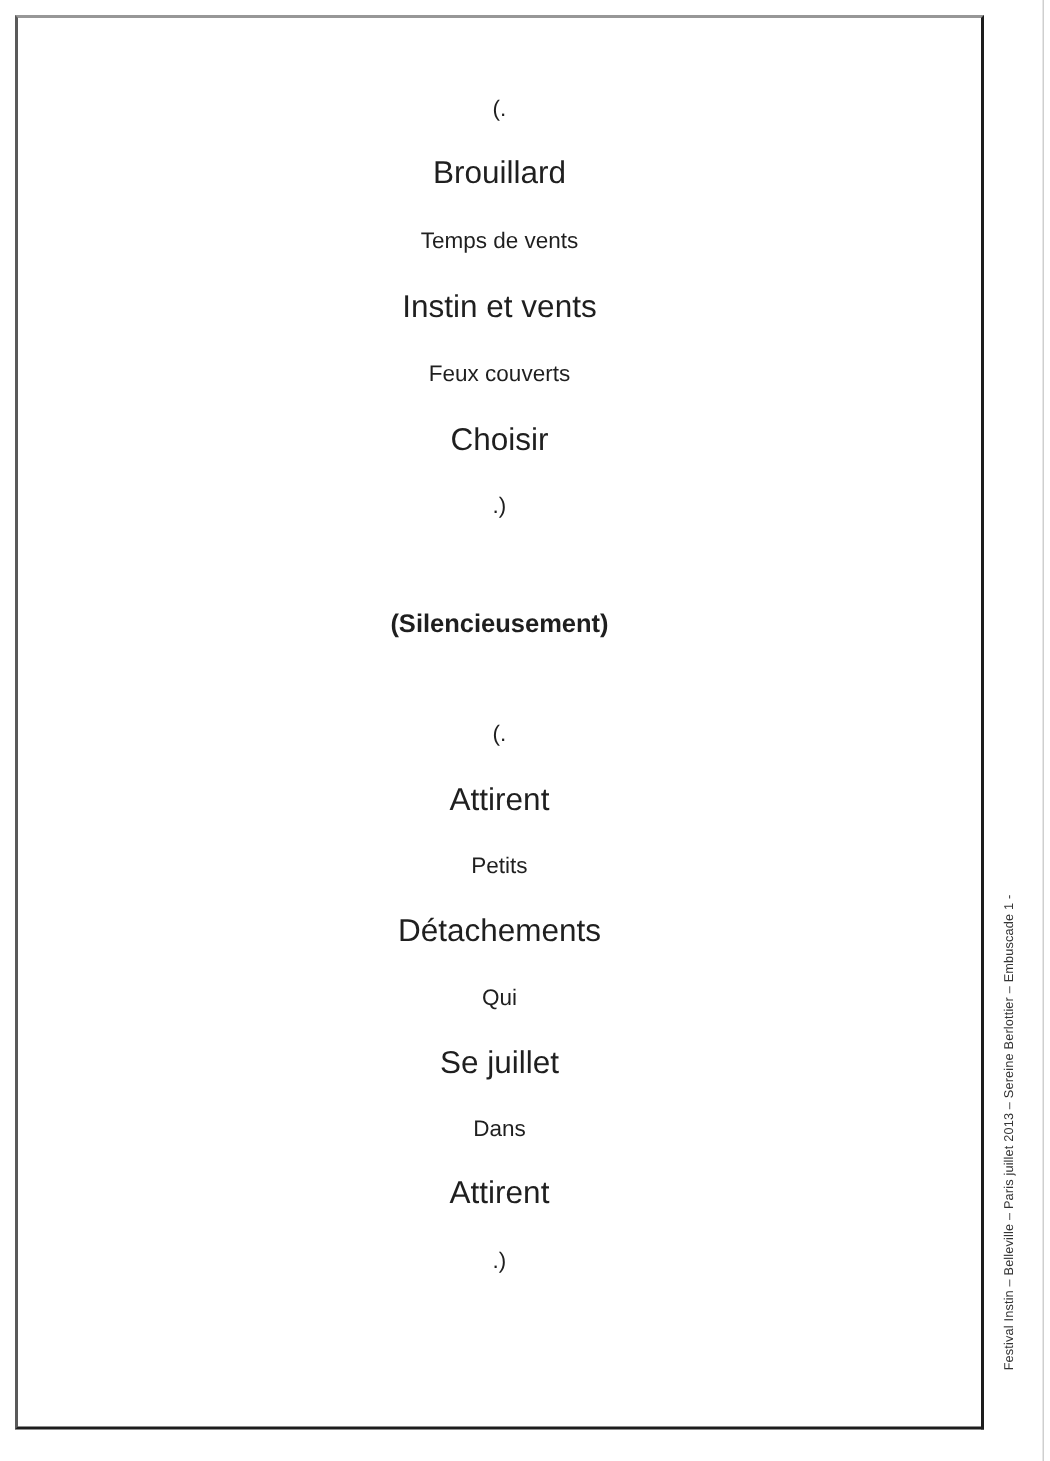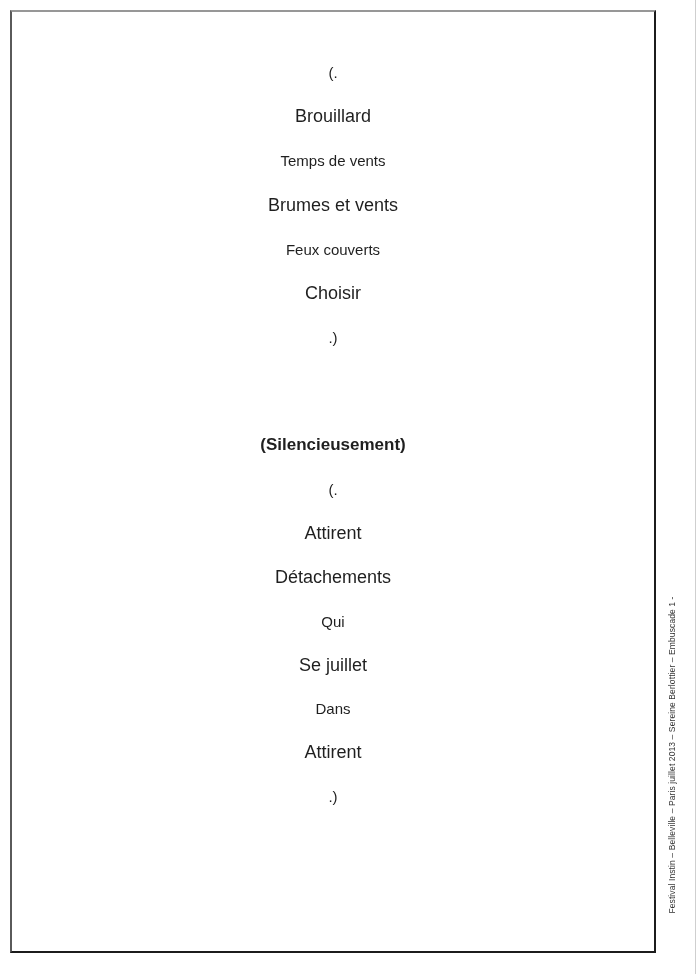--- a/index.html
+++ b/index.html
@@ -38,33 +38,32 @@
     display: flex;
     align-items: center;
     justify-content: center;
     white-space: pre;
   }
   .stanza-1 { top: 38px; }
   .stanza-1 .poem-line { height: 44.3px; }
   .stanza-2 { top: 456px; }
   .stanza-2 .poem-line { height: 43.8px; }
   .small { font-size: 15px; }
-  .large { font-size: 18px; }
+  .large { font-size: 21px; }
   .interlude {
     position: absolute;
     left: 0;
     right: 0;
     top: 392px;
     height: 24px;
     display: flex;
     align-items: center;
     justify-content: center;
     font-size: 17px;
     font-weight: bold;
-    margin-top: 29px;
   }
   .side-caption {
     position: absolute;
     left: 472px;
     top: 748px;
     width: 400px;
     height: 14px;
     transform: rotate(-90deg);
     transform-origin: center;
     font-size: 8.5px;
@@ -85,31 +84,32 @@
 </style>
 </head>
 <body>
 
 <div class="sheet">
 
   <div class="poem-block stanza-1">
     <div class="poem-line small">(.</div>
     <div class="poem-line large">Brouillard</div>
     <div class="poem-line small">Temps de vents</div>
-    <div class="poem-line large">Brumes et vents</div>
+    <div class="poem-line large">Instin et vents</div>
     <div class="poem-line small">Feux couverts</div>
     <div class="poem-line large">Choisir</div>
     <div class="poem-line small">.)</div>
   </div>
 
   <div class="interlude">(Silencieusement)</div>
 
   <div class="poem-block stanza-2">
     <div class="poem-line small">(.</div>
     <div class="poem-line large">Attirent</div>
+    <div class="poem-line small">Petits</div>
     <div class="poem-line large">Détachements</div>
     <div class="poem-line small">Qui</div>
     <div class="poem-line large">Se juillet</div>
     <div class="poem-line small">Dans</div>
     <div class="poem-line large">Attirent</div>
     <div class="poem-line small">.)</div>
   </div>
 
 </div>
 

